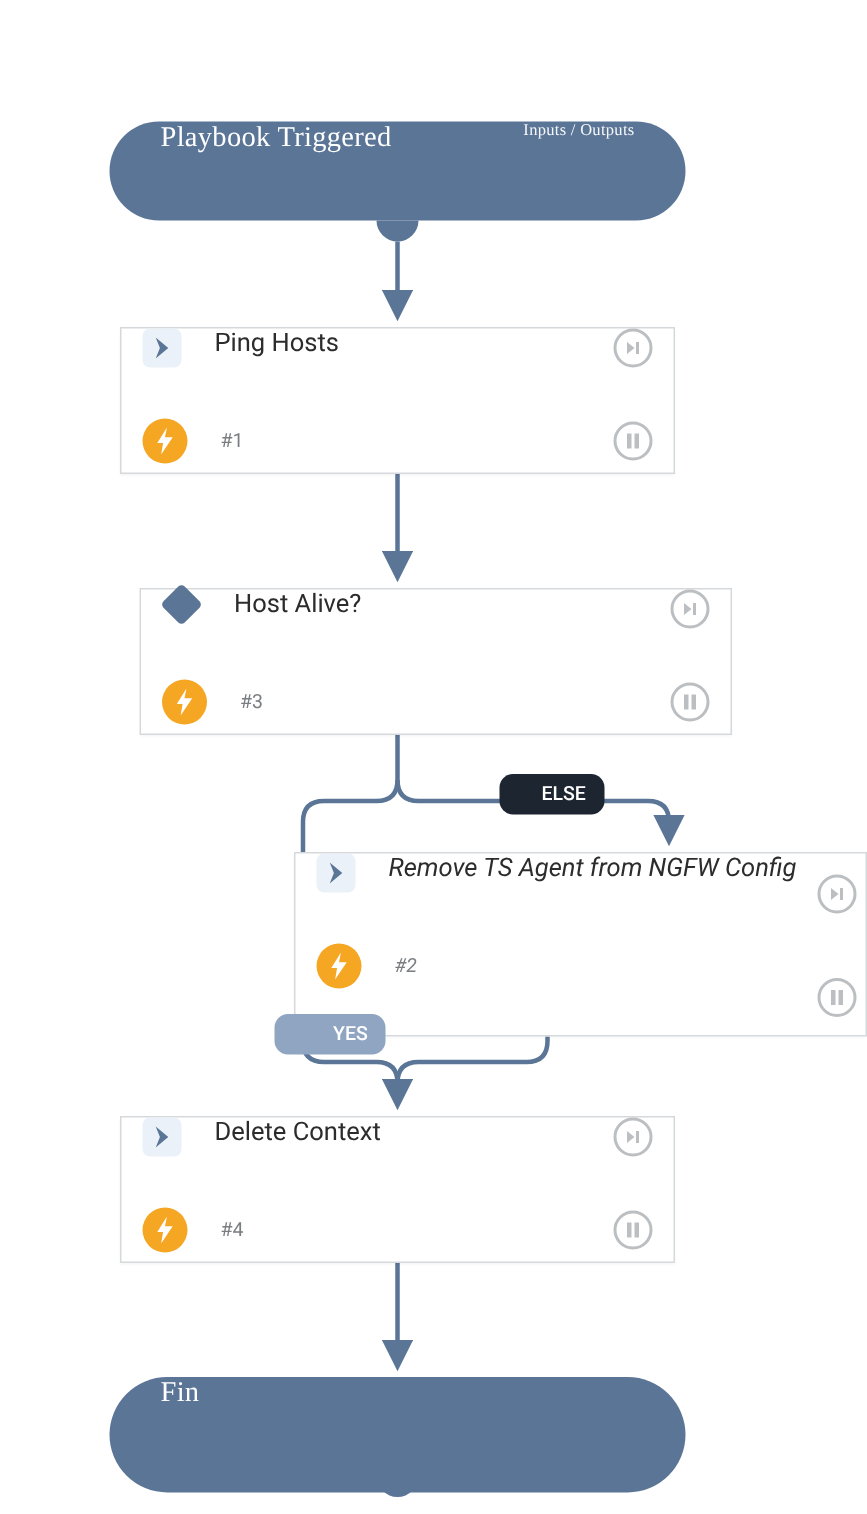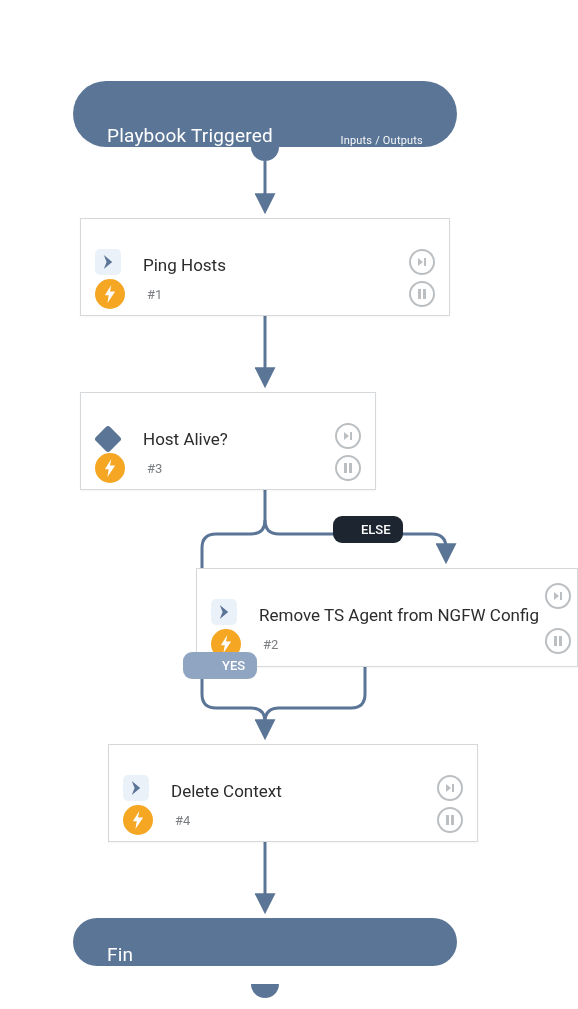--- a/index.html
+++ b/index.html
@@ -17,36 +17,37 @@
   body{position:relative;overflow:hidden;}
 
   svg.connectors{position:absolute;left:0;top:0;width:578px;height:1009px;pointer-events:none;}
 
   .pill{
     position:absolute;
     background:var(--blue);
     color:#fff;
     border-radius:44px;
     display:flex;
-    align-items:flex-end;
+    align-items:flex-start;
     padding:0 34px;
     font-size:19px;
     font-weight:400;
     letter-spacing:.2px;
+    font-family:Liberation Serif, serif;
   }
   .pill .io{margin-left:auto;font-size:11px;opacity:.95;}
 
   .card{
     position:absolute;
     background:#fff;
     border:1px solid var(--border);
     box-shadow:0 1px 2px rgba(0,0,0,.04);
   }
   .card .row1{
-    display:flex;align-items:flex-end;height:56px;padding:0 14px 0 14px;
+    display:flex;align-items:flex-start;height:56px;padding:0 14px 0 14px;
   }
   .card .row2{
     display:flex;align-items:center;height:42px;padding:0 14px 4px 14px;
   }
   .card .title{font-size:17px;color:var(--text);margin-left:22px;}
   .card .num{font-size:13px;color:var(--muted);margin-left:22px;}
   .chev-badge{
     width:26px;height:26px;border-radius:5px;background:#eaf1f9;display:flex;align-items:center;justify-content:center;flex:0 0 26px;
   }
   .diamond-badge{
@@ -136,21 +137,21 @@
     <span class="num">#1</span>
     <span class="circ-btn">
       <svg width="10" height="12" viewBox="0 0 10 12">
           <rect x="1" y="1" width="3" height="10" fill="#bcbfc2"></rect>
           <rect x="6" y="1" width="3" height="10" fill="#bcbfc2"></rect>
         </svg>
     </span>
   </div>
 </div>
 
-<div class="card" style="left:80px;top:392px;width:296px;height:98px;">
+<div class="card" style="left:93px;top:392px;width:395px;height:98px;">
   <div class="row1">
     <span class="diamond-badge"></span>
     <span class="title">Host Alive?</span>
     <span class="circ-btn">
       <svg width="12" height="12" viewBox="0 0 12 12">
           <path d="M2 2 L7 6 L2 10 Z" fill="#bcbfc2"></path>
           <rect x="8" y="2" width="2" height="8" fill="#bcbfc2"></rect>
         </svg>
     </span>
   </div>
@@ -165,21 +166,21 @@
       <svg width="10" height="12" viewBox="0 0 10 12">
           <rect x="1" y="1" width="3" height="10" fill="#bcbfc2"></rect>
           <rect x="6" y="1" width="3" height="10" fill="#bcbfc2"></rect>
         </svg>
     </span>
   </div>
 </div>
 
 <div class="tag else" style="left:333px;top:516px;padding-left:28px;">ELSE</div>
 
-<div class="card" style="left:196px;top:568px;width:382px;height:99px;overflow:hidden;">
+<div class="card" style="left:196px;top:568px;width:382px;height:123px;overflow:hidden;font-style:italic;">
   <div class="row1">
     <span class="chev-badge">
       <svg width="14" height="14" viewBox="0 0 10 10">
           <path d="M2 0 L8 5 L2 10 L4 5 Z" fill="#5b7597"></path>
         </svg>
     </span>
     <span class="title" style="white-space:nowrap;">Remove TS Agent from NGFW Config</span>
     <span class="circ-btn" style="position:absolute;right:6px;top:14px;">
       <svg width="12" height="12" viewBox="0 0 12 12">
           <path d="M2 2 L7 6 L2 10 Z" fill="#bcbfc2"></path>
@@ -196,23 +197,23 @@
     <span class="num">#2</span>
     <span class="circ-btn" style="position:absolute;right:6px;bottom:12px;">
       <svg width="10" height="12" viewBox="0 0 10 12">
           <rect x="1" y="1" width="3" height="10" fill="#bcbfc2"></rect>
           <rect x="6" y="1" width="3" height="10" fill="#bcbfc2"></rect>
         </svg>
     </span>
   </div>
 </div>
 
-<div class="tag yes" style="left:183px;top:652px;padding-left:39px;">YES</div>
-
-<div class="card" style="left:80px;top:744px;width:370px;height:98px;margin-left:28px;">
+<div class="tag yes" style="left:183px;top:676px;padding-left:39px;">YES</div>
+
+<div class="card" style="left:80px;top:744px;width:370px;height:98px;">
   <div class="row1">
     <span class="chev-badge">
       <svg width="14" height="14" viewBox="0 0 10 10">
           <path d="M2 0 L8 5 L2 10 L4 5 Z" fill="#5b7597"></path>
         </svg>
     </span>
     <span class="title">Delete Context</span>
     <span class="circ-btn">
       <svg width="12" height="12" viewBox="0 0 12 12">
           <path d="M2 2 L7 6 L2 10 Z" fill="#bcbfc2"></path>
@@ -229,15 +230,15 @@
     <span class="num">#4</span>
     <span class="circ-btn">
       <svg width="10" height="12" viewBox="0 0 10 12">
           <rect x="1" y="1" width="3" height="10" fill="#bcbfc2"></rect>
           <rect x="6" y="1" width="3" height="10" fill="#bcbfc2"></rect>
         </svg>
     </span>
   </div>
 </div>
 
-<div class="pill" style="left:73px;top:918px;width:384px;height:48px;">
+<div class="pill" style="left:73px;top:918px;width:384px;height:77px;">
   <span>Fin</span>
 </div>
 
 </body></html>

